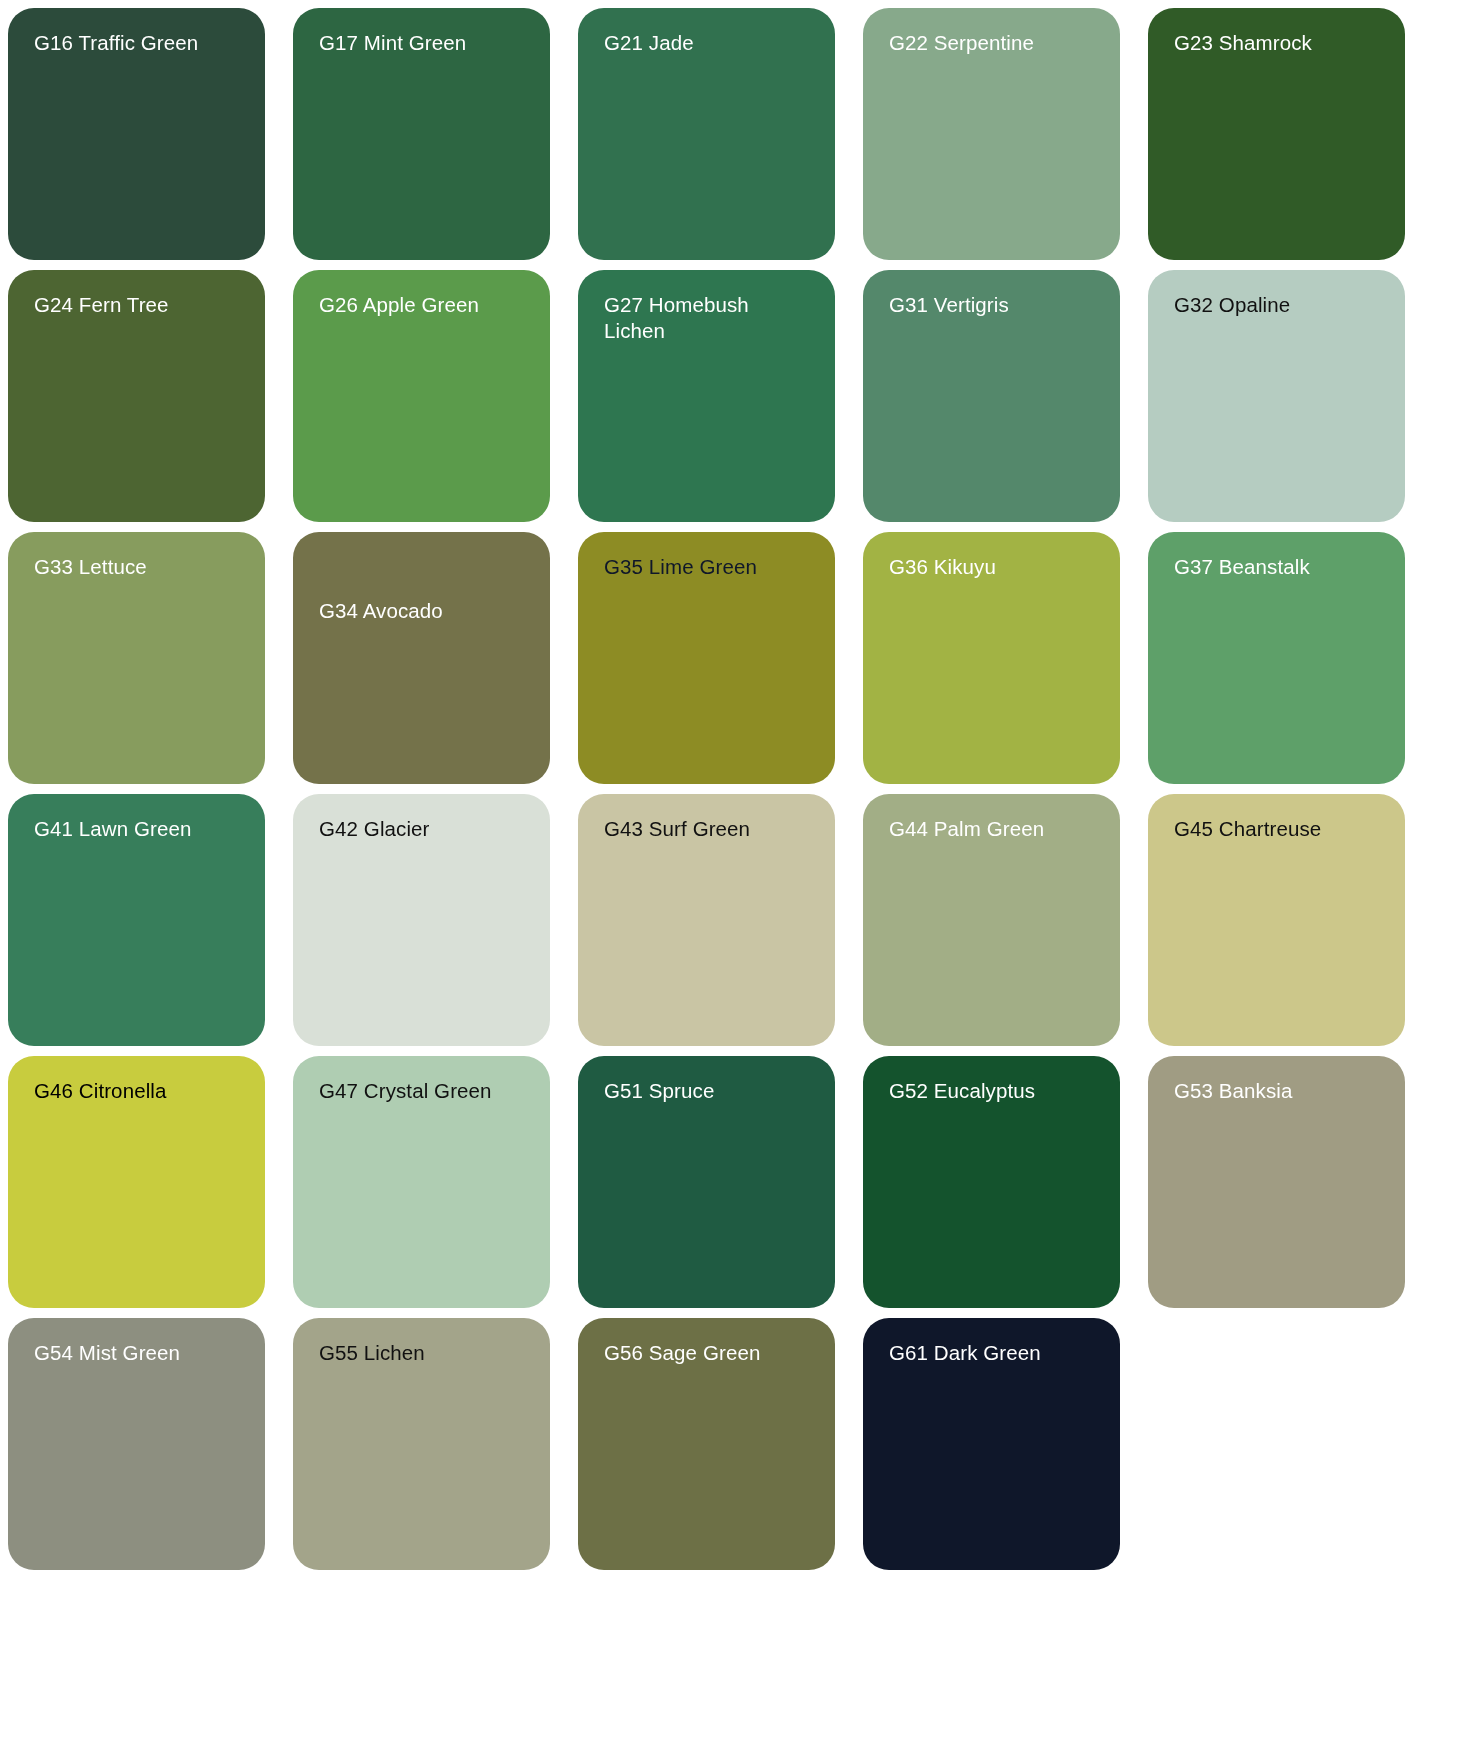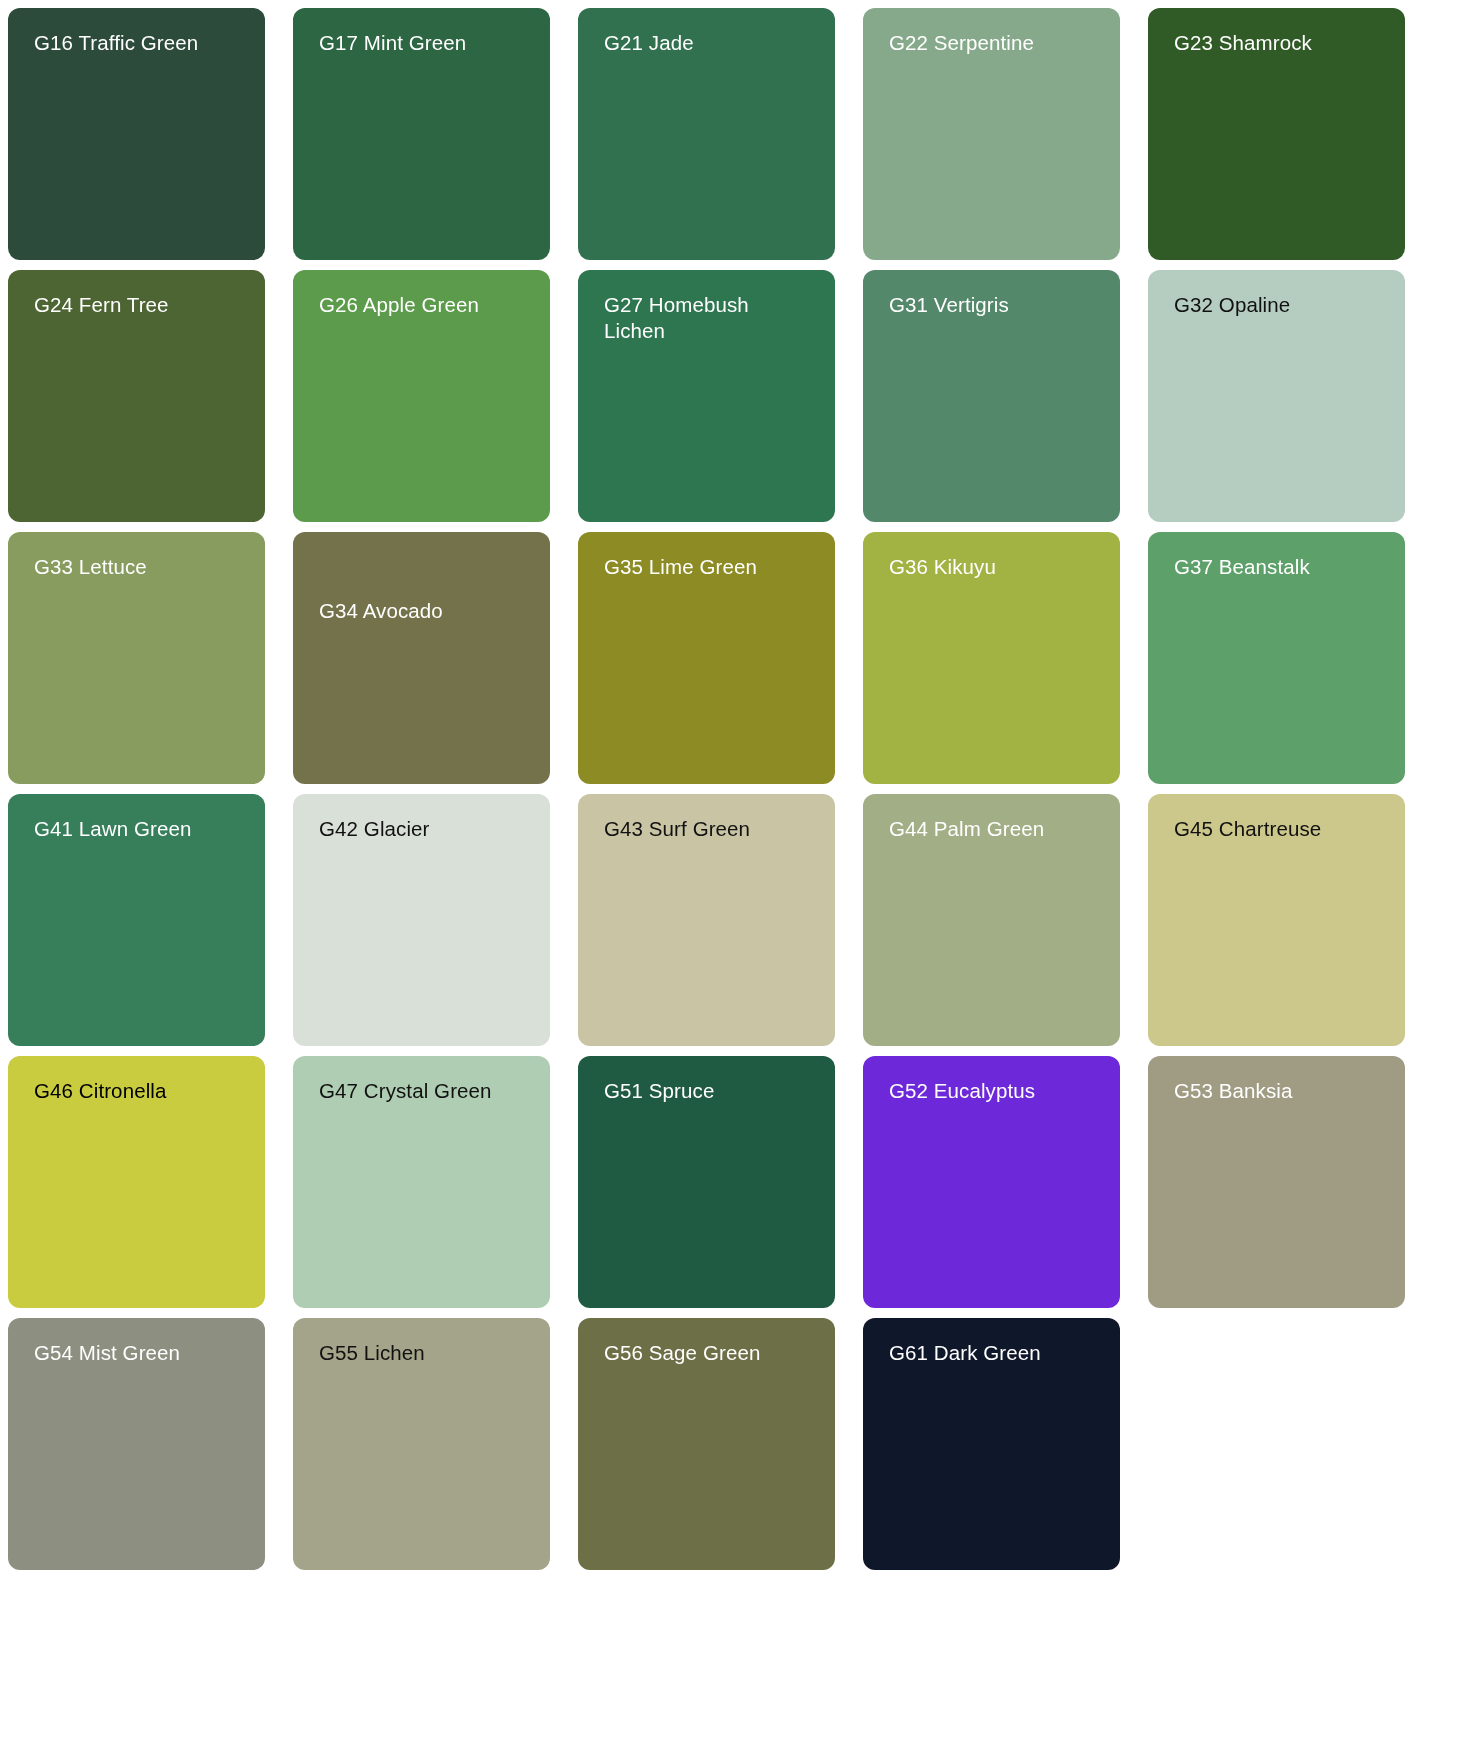--- a/index.html
+++ b/index.html
@@ -16,21 +16,21 @@
   #swatch-grid {
     display: grid;
     grid-template-columns: repeat(5, 257px);
     grid-template-rows: repeat(6, 252px);
     column-gap: 28px;
     row-gap: 10px;
     padding: 8px 0 0 8px;
     box-sizing: border-box;
   }
   .swatch {
-    border-radius: 12px;
+    border-radius: 26px;
     position: relative;
     overflow: hidden;
     box-sizing: border-box;
   }
   .swatch-label {
     position: absolute;
     left: 26px;
     top: 22px;
     right: 16px;
     font-size: 20.5px;
@@ -77,21 +77,21 @@
     <div class="swatch" style="background: rgb(181, 204, 193);">
       <div class="swatch-label dark-text" style="color: rgb(17, 17, 17);">G32 Opaline</div>
     </div>
     <div class="swatch" style="background: rgb(135, 156, 94);">
       <div class="swatch-label light-text" style="color: rgb(255, 255, 255);">G33 Lettuce</div>
     </div>
     <div class="swatch" style="background: rgb(116, 114, 74);">
       <div class="swatch-label light-text" style="color: rgb(255, 255, 255); margin-top: 44px;">G34 Avocado</div>
     </div>
     <div class="swatch" style="background: rgb(141, 140, 36);">
-      <div class="swatch-label light-text" style="color: #ffffff;">G35 Lime Green</div>
+      <div class="swatch-label light-text" style="color: #0f172a;">G35 Lime Green</div>
     </div>
     <div class="swatch" style="background: rgb(162, 179, 68);">
       <div class="swatch-label light-text" style="color: rgb(255, 255, 255);">G36 Kikuyu</div>
     </div>
     <div class="swatch" style="background: rgb(94, 160, 105);">
       <div class="swatch-label light-text" style="color: rgb(255, 255, 255);">G37 Beanstalk</div>
     </div>
     <div class="swatch" style="background: rgb(55, 126, 91);">
       <div class="swatch-label light-text" style="color: rgb(255, 255, 255);">G41 Lawn Green</div>
     </div>
@@ -109,21 +109,21 @@
     </div>
     <div class="swatch" style="background: rgb(200, 204, 62);">
       <div class="swatch-label light-text" style="color: #000000;">G46 Citronella</div>
     </div>
     <div class="swatch" style="background: rgb(175, 205, 178);">
       <div class="swatch-label dark-text" style="color: rgb(17, 17, 17);">G47 Crystal Green</div>
     </div>
     <div class="swatch" style="background: rgb(31, 91, 66);">
       <div class="swatch-label light-text" style="color: rgb(255, 255, 255);">G51 Spruce</div>
     </div>
-    <div class="swatch" style="background: #6d28d9; padding-left: 20px;">
+    <div class="swatch" style="background: #14532d; padding-left: 20px;">
       <div class="swatch-label light-text" style="color: rgb(255, 255, 255);">G52 Eucalyptus</div>
     </div>
     <div class="swatch" style="background: rgb(160, 156, 131);">
       <div class="swatch-label light-text" style="color: rgb(255, 255, 255);">G53 Banksia</div>
     </div>
     <div class="swatch" style="background: rgb(141, 143, 128);">
       <div class="swatch-label light-text" style="color: rgb(255, 255, 255);">G54 Mist Green</div>
     </div>
     <div class="swatch" style="background: rgb(163, 164, 138);">
       <div class="swatch-label dark-text" style="color: rgb(17, 17, 17);">G55 Lichen</div>

